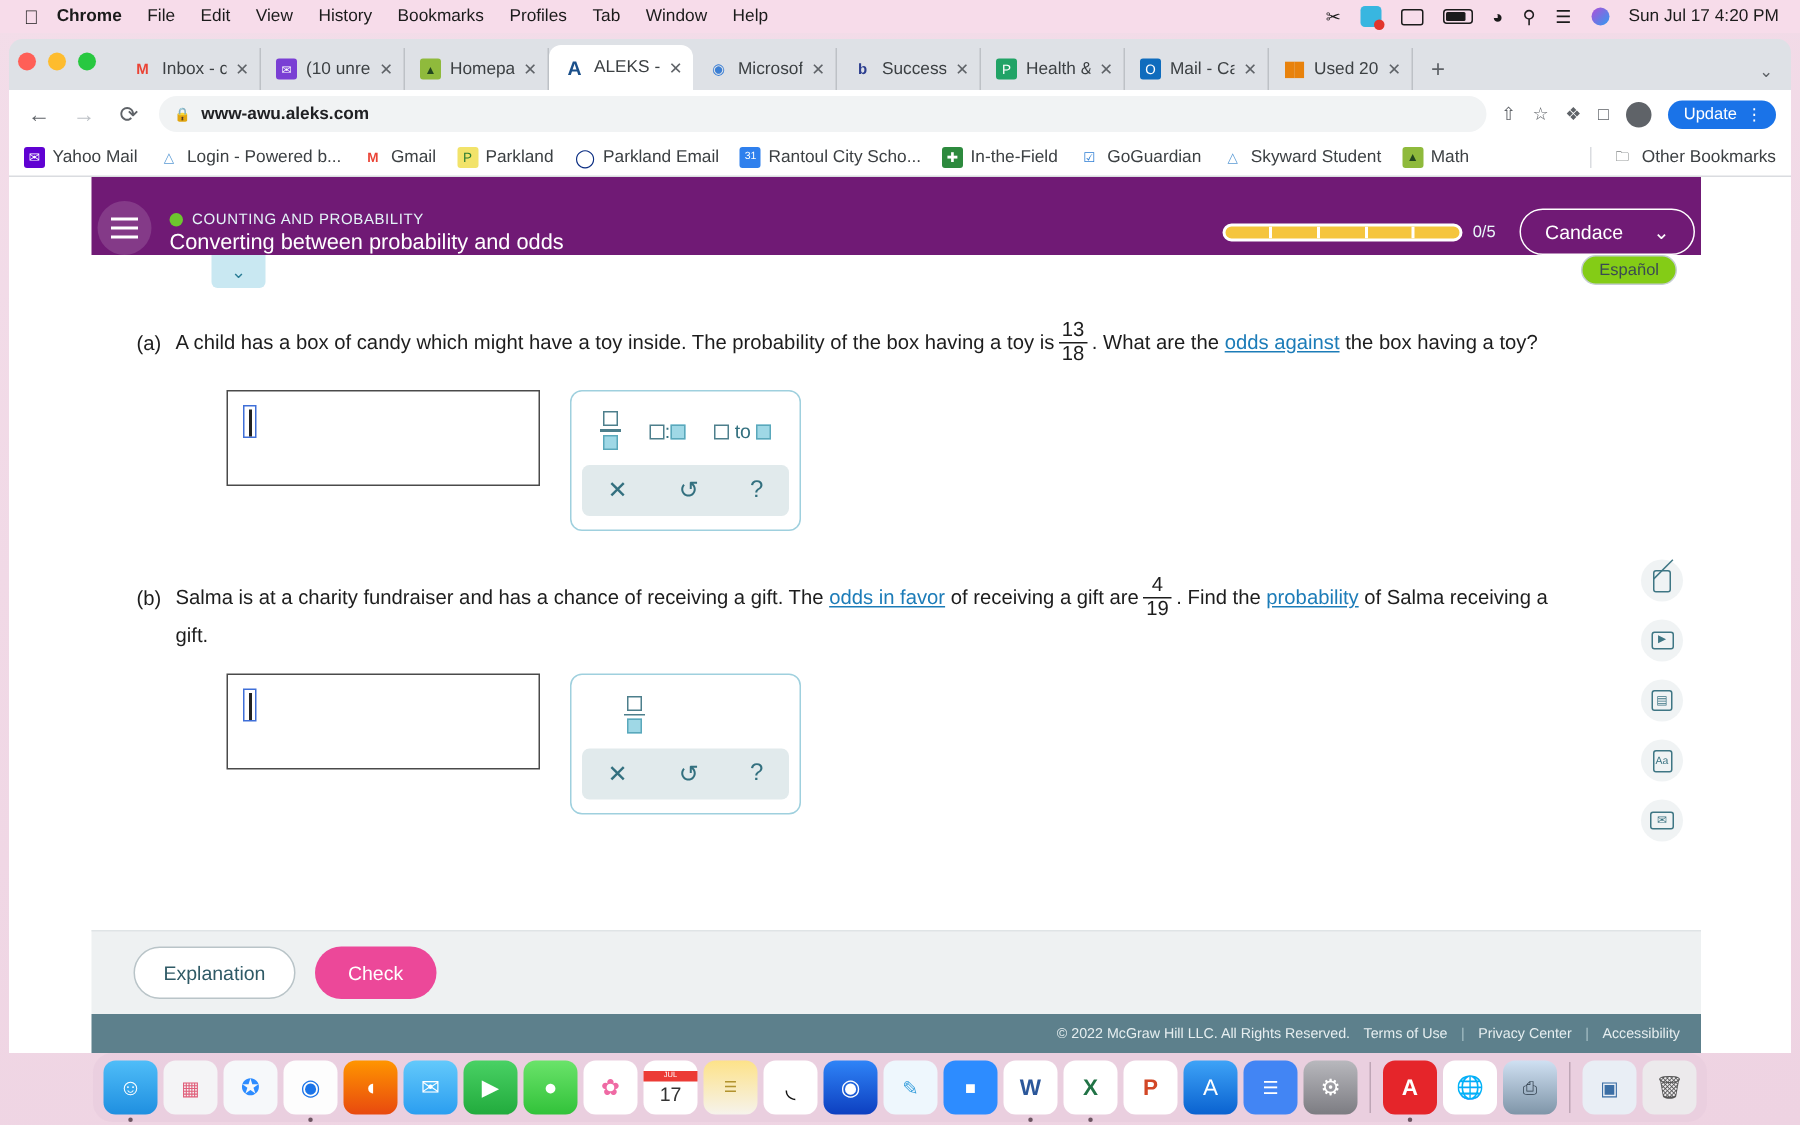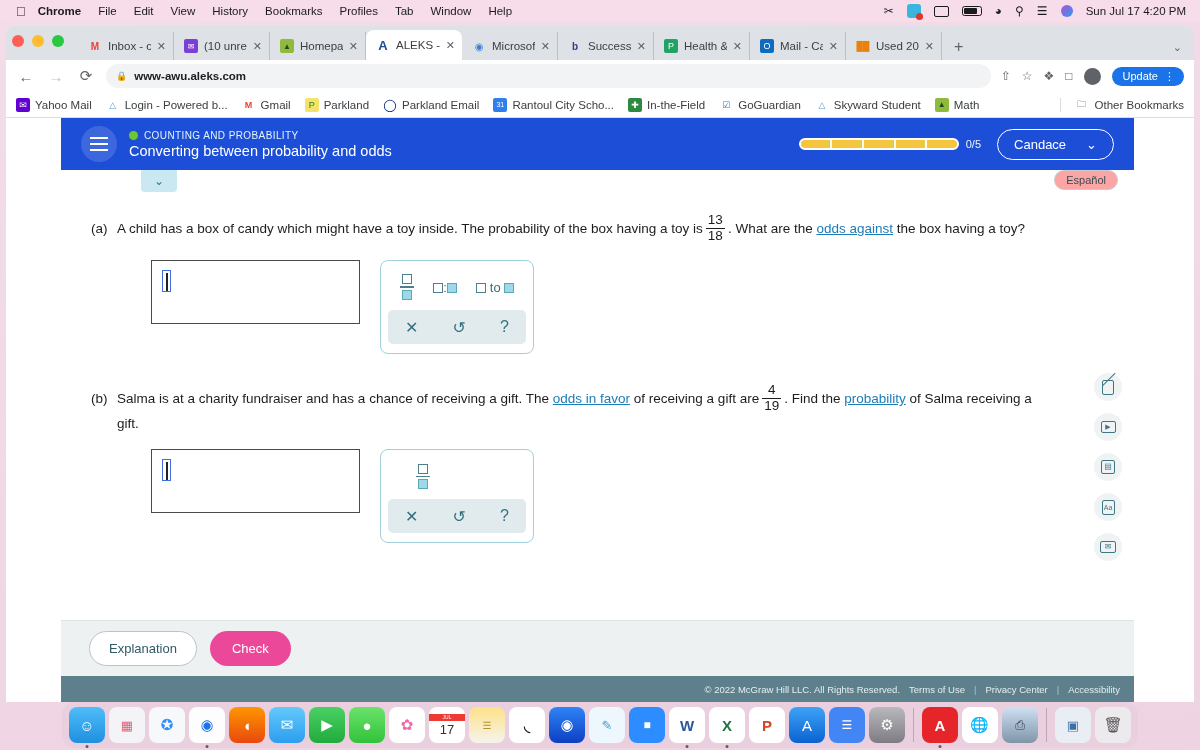--- a/index.html
+++ b/index.html
@@ -65,37 +65,37 @@
 
   .bookmarks { height: 26px; background: #fff; display: flex; align-items: center; padding: 0 10px; font-size: 11.5px; color: #3c4043; gap: 14px; border-bottom: 1px solid #dadce0; }
   .bm { display: flex; align-items: center; gap: 5px; white-space: nowrap; }
   .bm .bmico { width: 14px; height: 14px; display: flex; align-items: center; justify-content: center; font-size: 9px; border-radius: 2px; }
   .bm-right { margin-left: auto; display: flex; align-items: center; gap: 6px; padding-left: 14px; border-left: 1px solid #dadce0; }
 
   
   .page { position: absolute; top: 118px; left: 6px; width: 1188px; height: 584px; background: #fff; }
   .aleks-shell { position: absolute; left: 55px; top: 0; width: 1073px; height: 584px; background: #fff; }
 
-  .aleks-header { height: 52px; background: #1d4ed8; display: flex; align-items: center; padding: 0 20px; position: relative; }
+  .aleks-header { height: 52px; background: #701a75; display: flex; align-items: flex-end; padding: 0 4px; position: relative; }
   .hamburger { width: 36px; height: 36px; border-radius: 50%; background: rgba(255,255,255,0.14); display: flex; flex-direction: column; justify-content: center; align-items: center; gap: 4px; margin-right: 12px; }
   .hamburger i { display: block; width: 18px; height: 2px; background: #fff; }
   .htext .kicker { font-size: 10px; color: #e4f4f8; letter-spacing: .4px; display: flex; align-items: center; gap: 6px; }
   .green-dot { width: 9px; height: 9px; border-radius: 50%; background: #6dc72e; display: inline-block; }
   .htext .title { font-size: 14.5px; color: #fff; margin-top: 2px; }
   .hdr-right { margin-left: auto; display: flex; align-items: center; gap: 16px; }
   .progress-wrap { display: flex; align-items: center; gap: 7px; }
   .progress-bar { width: 160px; height: 12px; border: 2px solid #fff; border-radius: 7px; background: #f5c53d; display: flex; overflow: hidden; }
   .progress-bar i { flex: 1; border-right: 2px solid #fff; display: block; }
   .progress-bar i:last-child { border-right: none; }
   .progress-count { font-size: 11px; color: #eaf7fa; }
   .user-pill { border: 1.6px solid #fff; border-radius: 18px; color: #fff; font-size: 13px; padding: 7px 16px; display: flex; align-items: center; gap: 20px; }
 
   .collapse-row { height: 26px; position: relative; }
   .collapse-btn { position: absolute; left: 80px; top: 0; width: 36px; height: 22px; background: #c9e8f2; border-radius: 0 0 4px 4px; display: flex; align-items: center; justify-content: center; color: #2b7d96; font-size: 12px; }
-  .espanol { position: absolute; right: 16px; top: 0; border: 1px solid #c5cdd2; border-radius: 11px; font-size: 11px; color: #3a4a52; padding: 3px 11px; background: #fca5a5; }
+  .espanol { position: absolute; right: 16px; top: 0; border: 1px solid #c5cdd2; border-radius: 11px; font-size: 11px; color: #3a4a52; padding: 3px 11px; background: #84cc16; }
 
   .qarea { position: relative; padding: 18px 60px 0 30px; }
   .qrow { display: flex; font-size: 13.5px; color: #1d1d1d; line-height: 1.55; align-items: baseline; }
   .qlabel { width: 26px; flex: 0 0 26px; }
   .qtext { flex: 1; }
   .frac { display: inline-flex; flex-direction: column; align-items: center; vertical-align: middle; margin: 0 3px; position: relative; top: -1px; font-size: 13.5px; line-height: 1.08; }
   .frac .num { padding: 0 2px; }
   .frac .den { padding: 0 2px; border-top: 1.2px solid #1d1d1d; }
   a.mlink { color: #1c7cb8; }
 

